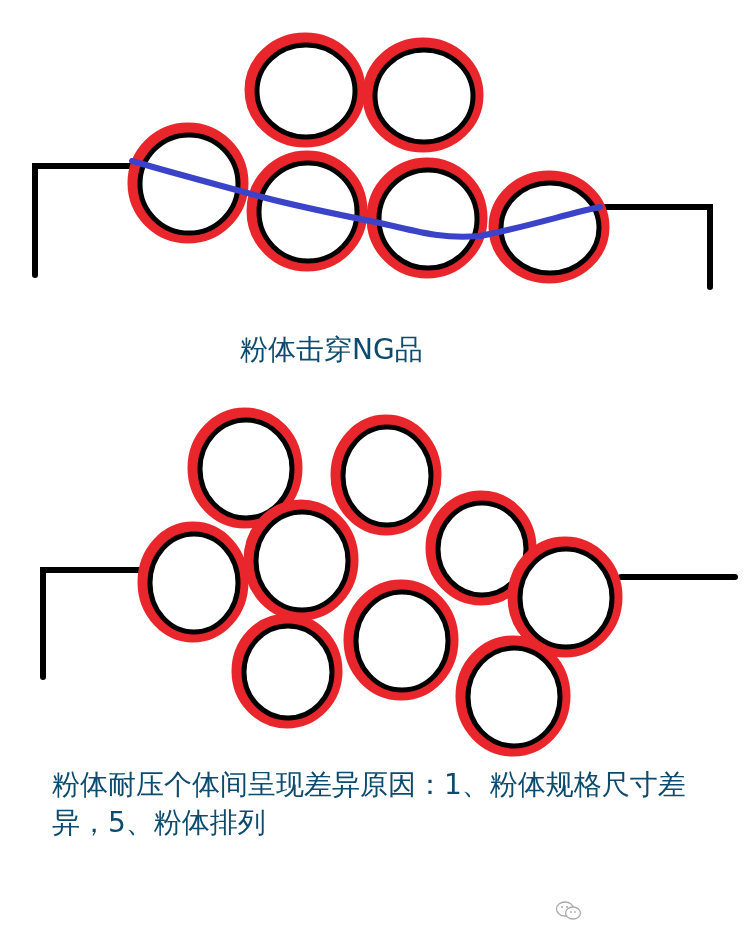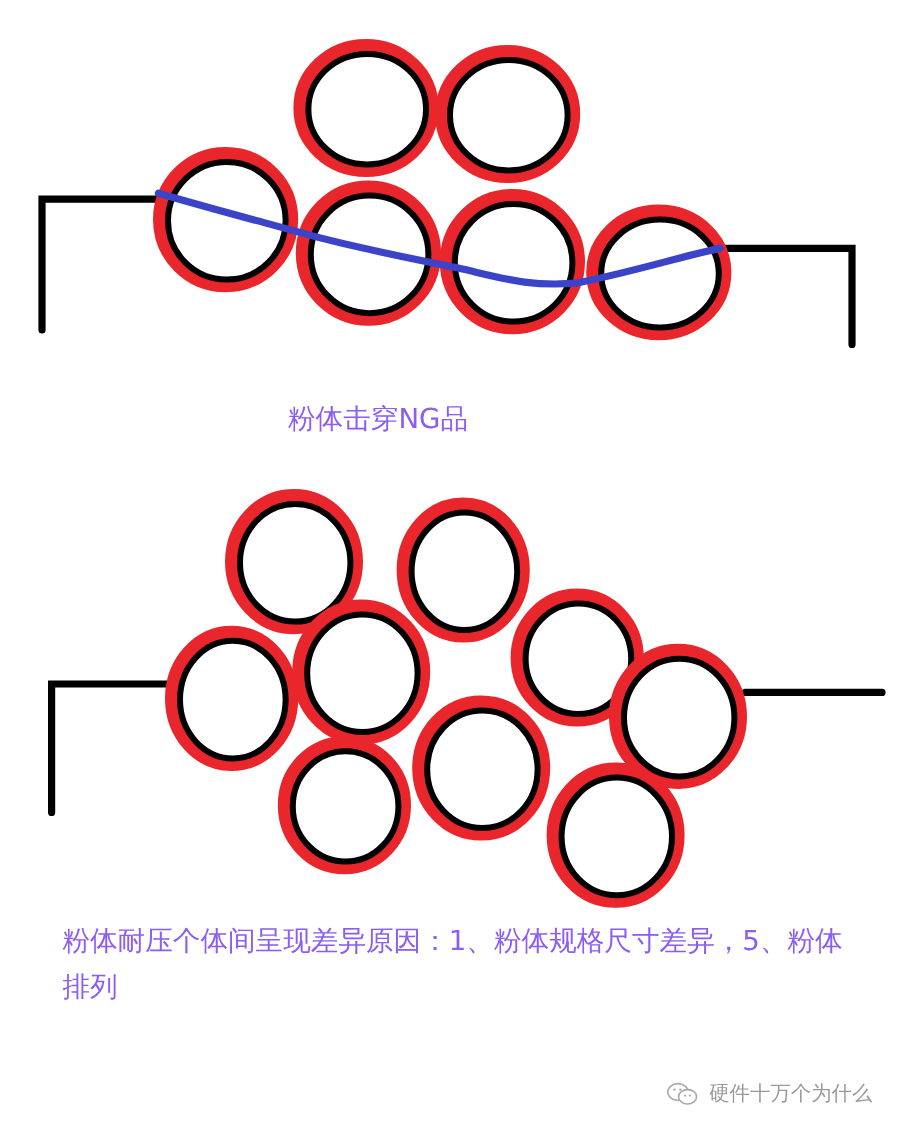--- a/index.html
+++ b/index.html
@@ -1,19 +1,19 @@
 <!DOCTYPE html>
 <html><head>
   <meta charset="utf-8">
   <style>
     html, body { margin: 0; padding: 0; background: #ffffff; }
     body { width: 749px; height: 947px; position: relative; overflow: hidden;
            font-family: "DejaVu Sans", "Liberation Sans", sans-serif; }
     svg.diagram { position: absolute; left: 0; top: 0; }
-    .caption { position: absolute; color: #8b5cf6; font-size: 23px; line-height: 38px; margin: 0; }
+    .caption { position: absolute; color: #0c4a6e; font-size: 28px; line-height: 38px; margin: 0; }
     #cap1 { left: 240px; top: 331px; }
     #cap2 { left: 52px; top: 766px; width: 660px; }
     .watermark { position: absolute; left: 555px; top: 900px; display: flex; align-items: center;
                  gap: 8px; color: #9a9a9a; font-size: 17px; }
   </style>
 </head>
 <body>
 
 <svg class="diagram" width="749" height="947" viewBox="0 0 749 947" xmlns="http://www.w3.org/2000/svg">
   <g id="top-group">
@@ -92,14 +92,13 @@
 
 <div class="watermark">
   <svg width="28" height="22" viewBox="0 0 28 22">
     <ellipse cx="10" cy="9" rx="8.5" ry="7" fill="none" stroke="#aaa" stroke-width="1.3"></ellipse>
     <ellipse cx="18" cy="13" rx="7.5" ry="6" fill="#fff" stroke="#aaa" stroke-width="1.3"></ellipse>
     <circle cx="7" cy="7" r="1" fill="#aaa"></circle>
       <circle cx="12" cy="7" r="1" fill="#aaa"></circle>
     <circle cx="16" cy="12" r="0.9" fill="#aaa"></circle>
       <circle cx="20" cy="12" r="0.9" fill="#aaa"></circle>
   </svg>
-  <span>硬件十万个为什么</span>
 </div>
 
 </body></html>

